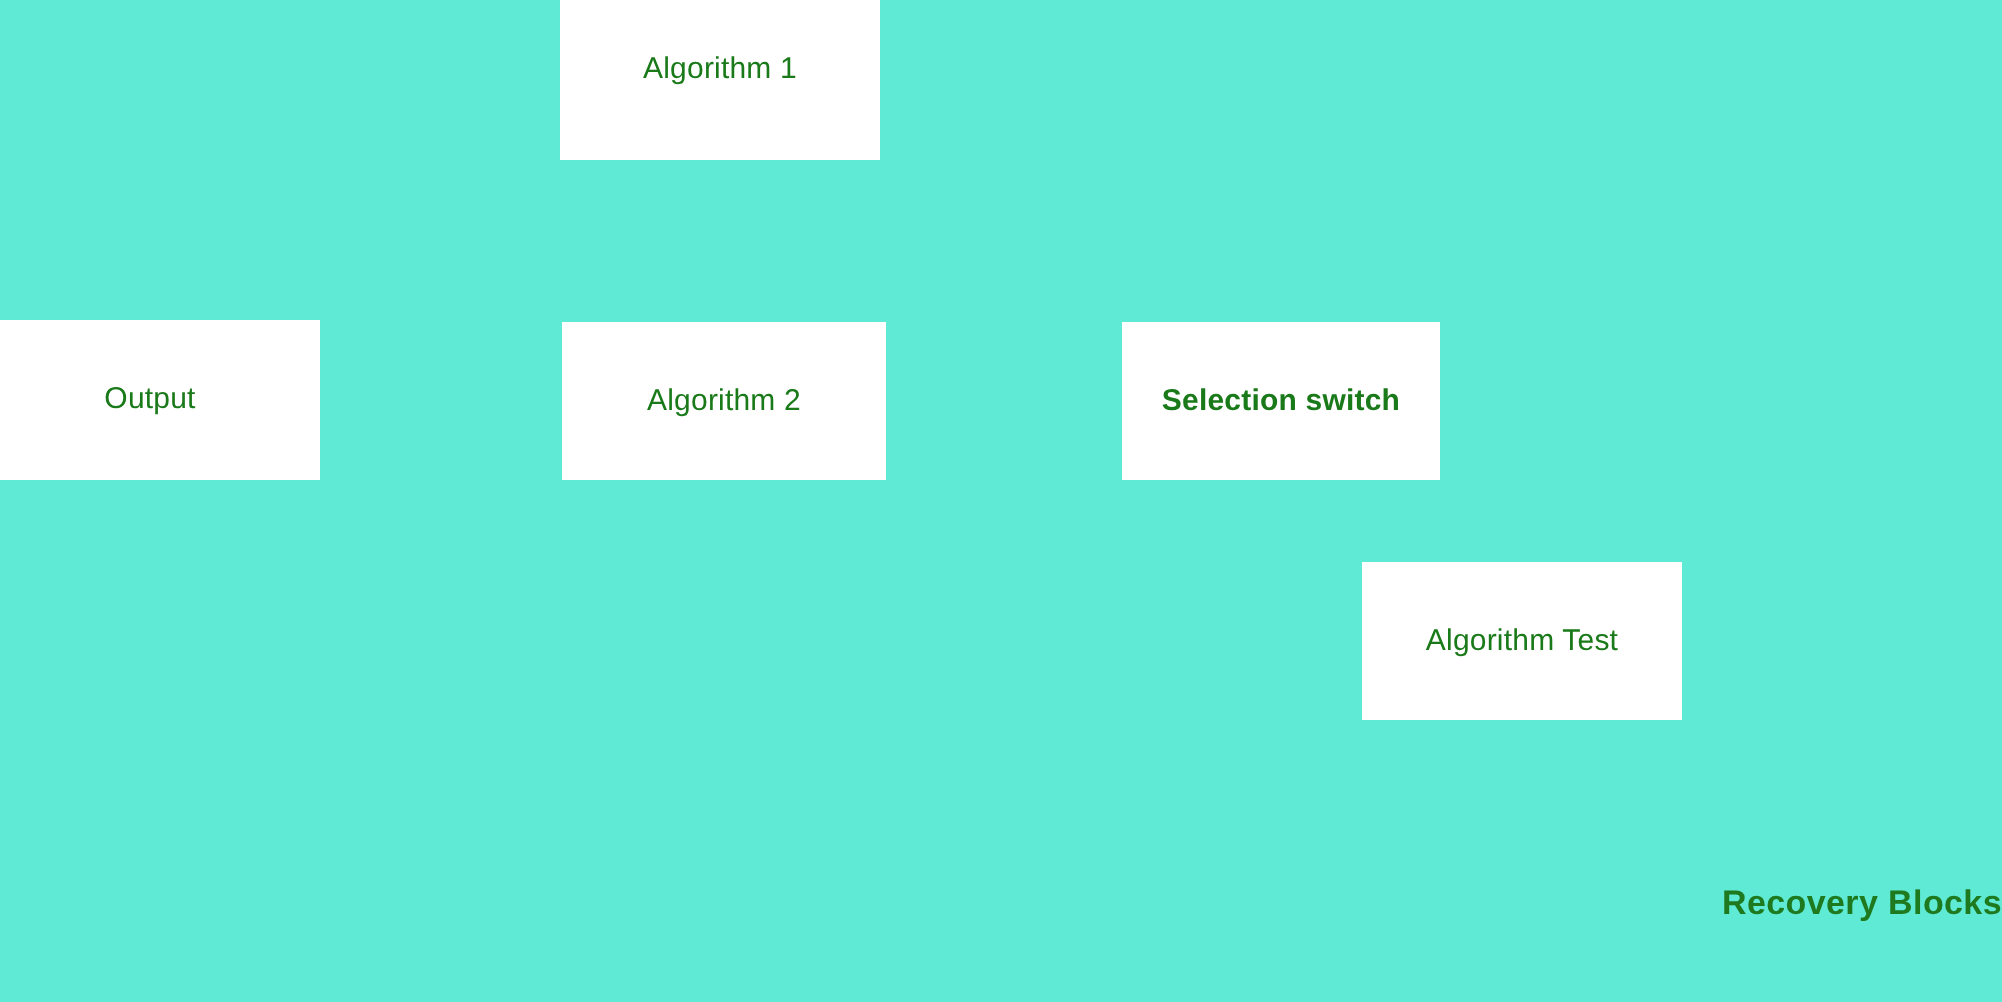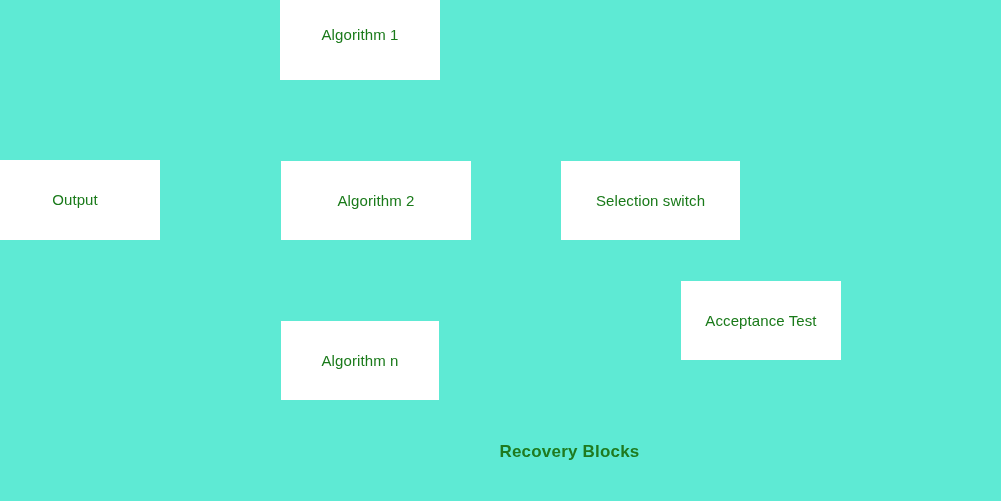--- a/index.html
+++ b/index.html
@@ -34,32 +34,32 @@
     white-space: nowrap;
     letter-spacing: 0.1px;
   }
   .node-label {
     display: block;
     color: #1a7a1a;
   }
   
   #node-algorithm-1 { left: 280px; top: -10px;  width: 160px; height: 90px; }
   #node-input       { left: -10px; top: 160px;  width: 170px; height: 80px; }
-  #node-algorithm-2 { left: 281px; top: 161px;  width: 190px; height: 79px; }
-  #node-selection-switch { left: 561px; top: 161px; width: 179px; height: 79px; }
+  #node-algorithm-2 { left: 281px; top: 161px;  width: 162px; height: 79px; }
+  #node-selection-switch { left: 561px; top: 161px; width: 159px; height: 79px; font-weight: bold; }
   #node-output      { left: 841px; top: 161px;  width: 160px; height: 79px; }
   #node-acceptance-test  { left: 681px; top: 281px; width: 160px; height: 79px; }
   #node-algorithm-n { left: 281px; top: 321px;  width: 158px; height: 79px; }
 
   #diagram-caption {
     position: absolute;
     left: 0;
     right: 0;
     top: 442px;
-    text-align: center;
+    text-align: right;
     color: #1f7a1f;
     font-family: "Liberation Sans", sans-serif;
     font-size: 17px;
     font-weight: bold;
     letter-spacing: 0.2px;
     padding-left: 138px;
   }
 </style>
 </head>
 <body>
@@ -77,22 +77,19 @@
   <div class="node" id="node-algorithm-2">
     <span class="node-label">Algorithm 2</span>
   </div>
 
   <div class="node" id="node-selection-switch">
     <span class="node-label">Selection switch</span>
   </div>
 
 
   <div class="node" id="node-acceptance-test">
-    <span class="node-label">Acceptance Test</span>
+    <span class="node-label">Algorithm Test</span>
   </div>
 
-  <div class="node" id="node-algorithm-n">
-    <span class="node-label">Algorithm n</span>
-  </div>
 
   <div id="diagram-caption">Recovery Blocks</div>
 
 </div>
 
 </body></html>

